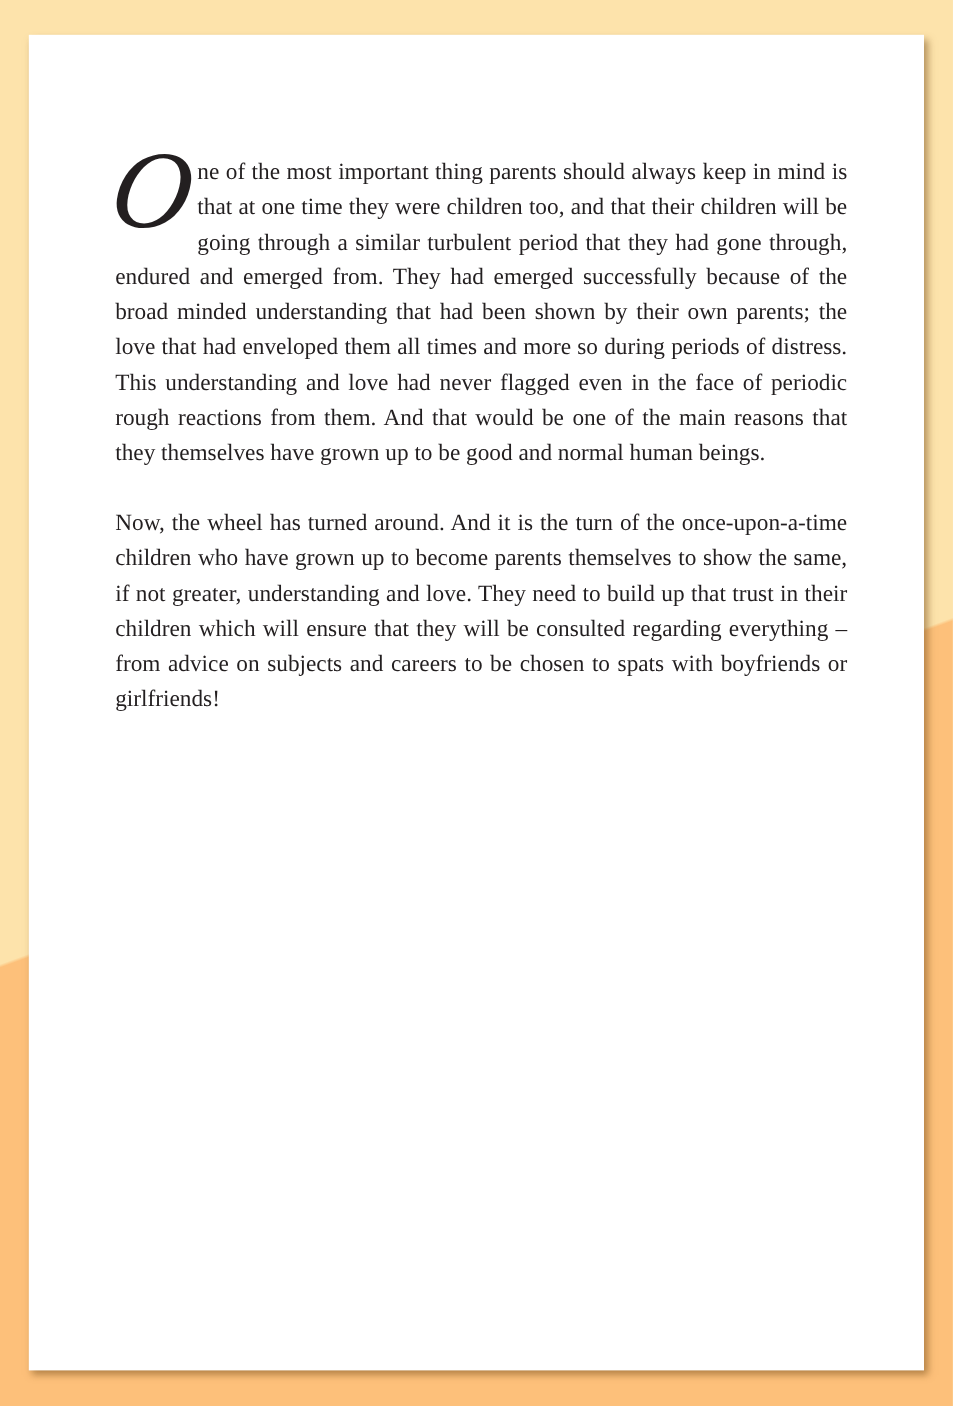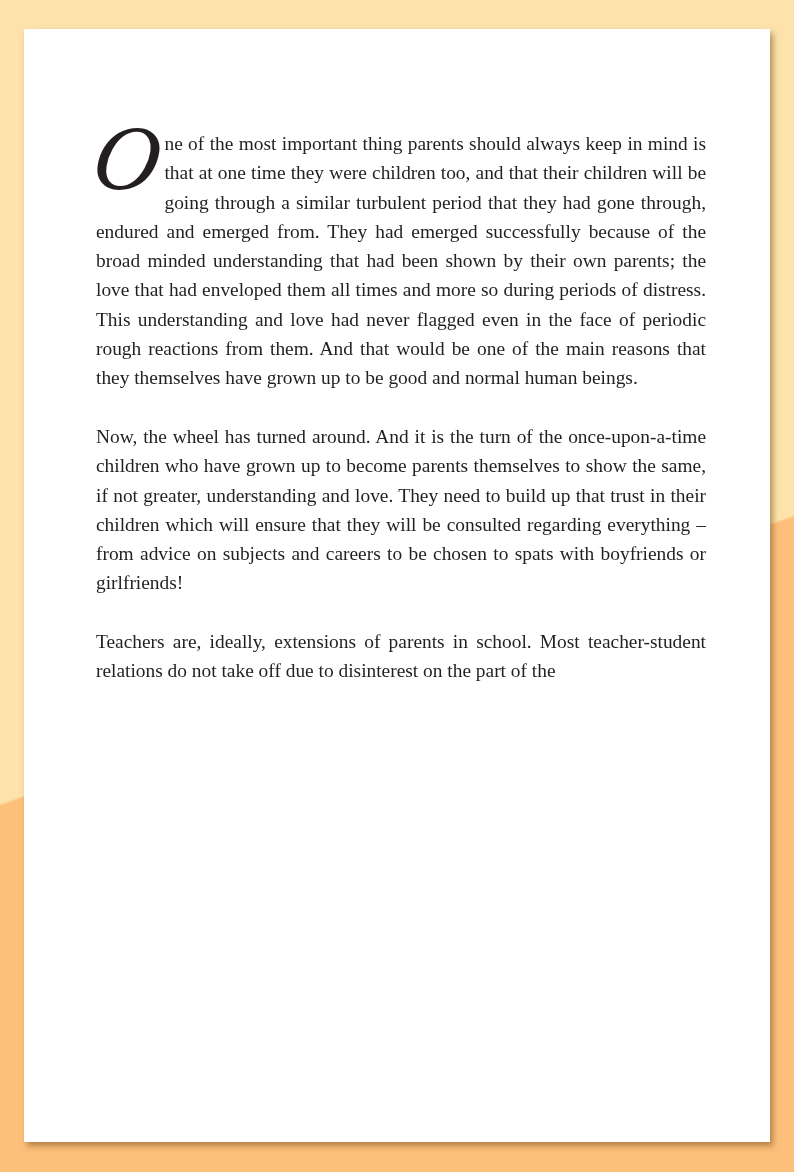--- a/index.html
+++ b/index.html
@@ -30,15 +30,14 @@
 </style>
 </head>
 <body>
 
 <div class="bg-band"></div>
 
 <div class="page">
   <div class="text">
     <p class="para"><span class="dropcap">O</span><span>ne of the most important thing parents should always keep in mind is that at one time they were children too, and that their children will be going through a similar turbulent period that they had gone through, endured and emerged from. They had emerged successfully because of the broad minded understanding that had been shown by their own parents; the love that had enveloped them all times and more so during periods of distress. This understanding and love had never flagged even in the face of periodic rough reactions from them. And that would be one of the main reasons that they themselves have grown up to be good and normal human beings.</span></p>
     <p class="para">Now, the wheel has turned around. And it is the turn of the once-upon-a-time children who have grown up to become parents themselves to show the same, if not greater, understanding and love. They need to build up that trust in their children which will ensure that they will be consulted regarding everything – from advice on subjects and careers to be chosen to spats with boyfriends or girlfriends!</p>
-    <p class="para">Teachers are, ideally, extensions of parents in school. Most teacher-student relations do not take off due to disinterest on the part of the</p>
   </div>
 </div>
 
 </body></html>

